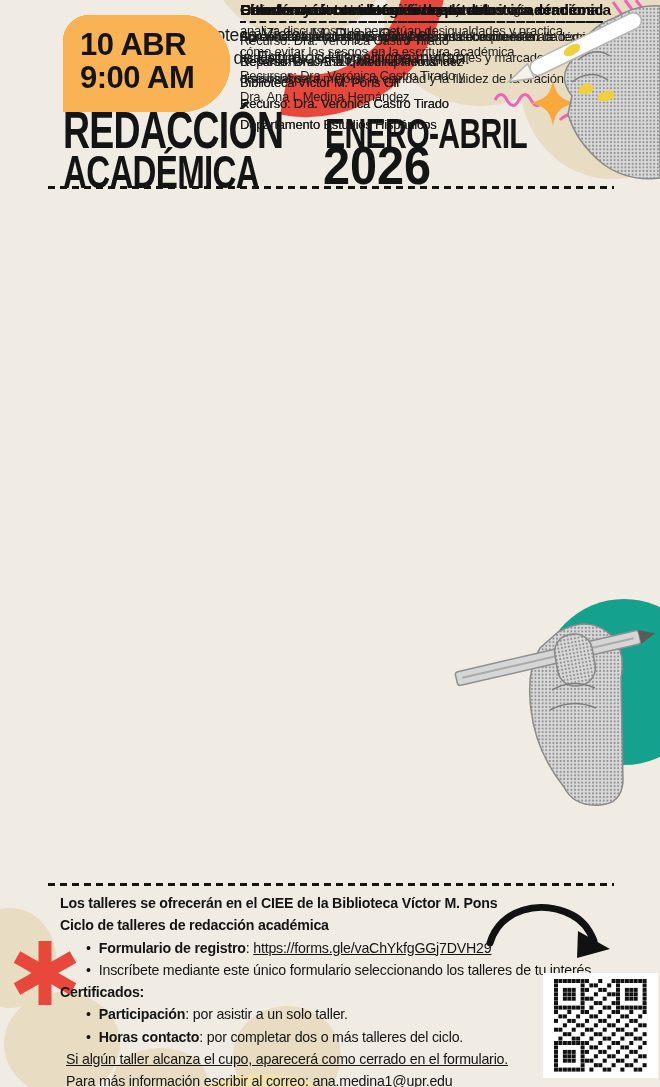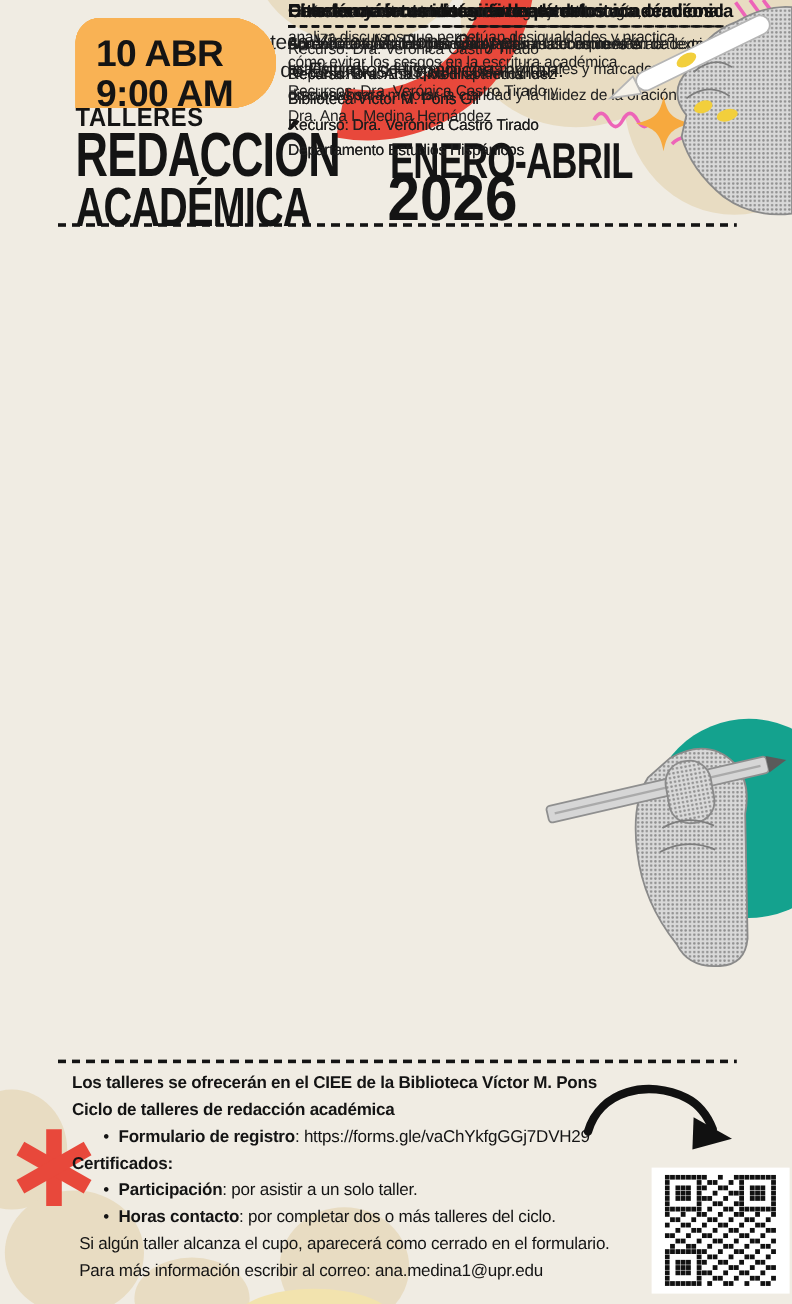--- a/index.html
+++ b/index.html
@@ -20,37 +20,37 @@
   .t3{left:63px; top:149px; font-size:46px; transform:scaleX(.72);}
   .t4{left:323px; top:138px; font-size:54px; transform:scaleX(.9); letter-spacing:0;}
   .dashline{height:3px; background:repeating-linear-gradient(90deg,#141414 0 7px,transparent 7px 12px);}
   .sep1{left:48px; right:46px; top:186px;}
   .sep2{left:48px; right:46px; top:883px;}
   
   .row{position:absolute; left:63px; width:549px; display:flex; z-index:1;}
   .row:nth-of-type(1){top:196px;} .row:nth-of-type(2){top:309px;}
   .row:nth-of-type(3){top:421px;} .row:nth-of-type(4){top:534px;}
   .row:nth-of-type(5){top:646px;} .row:nth-of-type(6){top:764px;}
-  .badge{flex:0 0 167px; height:75px; margin-top:15px; background:#f9b254;
+  .badge{flex:0 0 167px; height:97px; margin-top:15px; background:#f9b254;
     border-radius:30px 55px 55px 0; padding:14px 0 0 17px; box-sizing:border-box;
     font-size:31px; font-weight:bold; line-height:1.06; letter-spacing:-0.5px; white-space:nowrap;}
   .row:nth-of-type(6) .badge{margin-top:20px;}
   .wcontent{margin-left:10px; width:372px;}
   .wtitle{display:inline-block; font-size:15.5px; font-weight:bold; line-height:1.25;
     letter-spacing:-0.3px; border-bottom:2.5px dashed #141414; padding-bottom:2px; margin-bottom:4px;}
   .wdesc div, .wres div{font-size:13px; line-height:1.6; letter-spacing:-0.2px; color:#1e1e1e;}
   .wres{margin-top:4px;}
   
   .footer{left:60px; top:892px; width:552px; font-size:14.2px; line-height:22.3px;
     letter-spacing:-0.2px; z-index:3;}
   .footer .b{font-weight:bold;}
   .footer ul{margin:0; padding:0 0 0 26px; list-style:none;}
   .footer li::before{content:"•"; margin-right:8px;}
-  .footer a{color:#141414; cursor:pointer;text-align:center;}
-  .note{padding-left:6px;}
+  .footer a{color:#141414; text-decoration:underline; cursor:pointer;text-align:center;}
+  .note{padding-left:6px;text-decoration:underline;}
   
   .bg{left:0; top:0; z-index:0;}
   .hands{z-index:2; pointer-events:none;}
   .qrbox{left:543px; top:973px; width:115px; height:105px; background:#ffffff; z-index:3;
     display:flex; align-items:center; justify-content:center;}
   .arrow{left:478px; top:893px; z-index:3;}
   .asterisk{left:10px; top:938px; z-index:2;}
 </style>
 </head>
 <body>
@@ -210,20 +210,21 @@
     </div>
   </div>
 
   <div class="abs dashline sep2"></div>
 
   <div class="abs footer">
     <div class="b">Los talleres se ofrecerán en el CIEE de la Biblioteca Víctor M. Pons</div>
     <div class="b">Ciclo de talleres de redacción académica</div>
     <ul>
       <li><span class="b">Formulario de registro</span><span>: </span><a>https://forms.gle/vaChYkfgGGj7DVH29</a></li>
+      <li>Inscríbete mediante este único formulario seleccionando los talleres de tu interés</li>
     </ul>
     <div class="b">Certificados:</div>
     <ul>
       <li><span class="b">Participación</span><span>: por asistir a un solo taller.</span></li>
       <li><span class="b">Horas contacto</span><span>: por completar dos o más talleres del ciclo.</span></li>
     </ul>
     <div class="note">Si algún taller alcanza el cupo, aparecerá como cerrado en el formulario.</div>
     <div class="note">Para más información escribir al correo: ana.medina1@upr.edu</div>
   </div>
 

